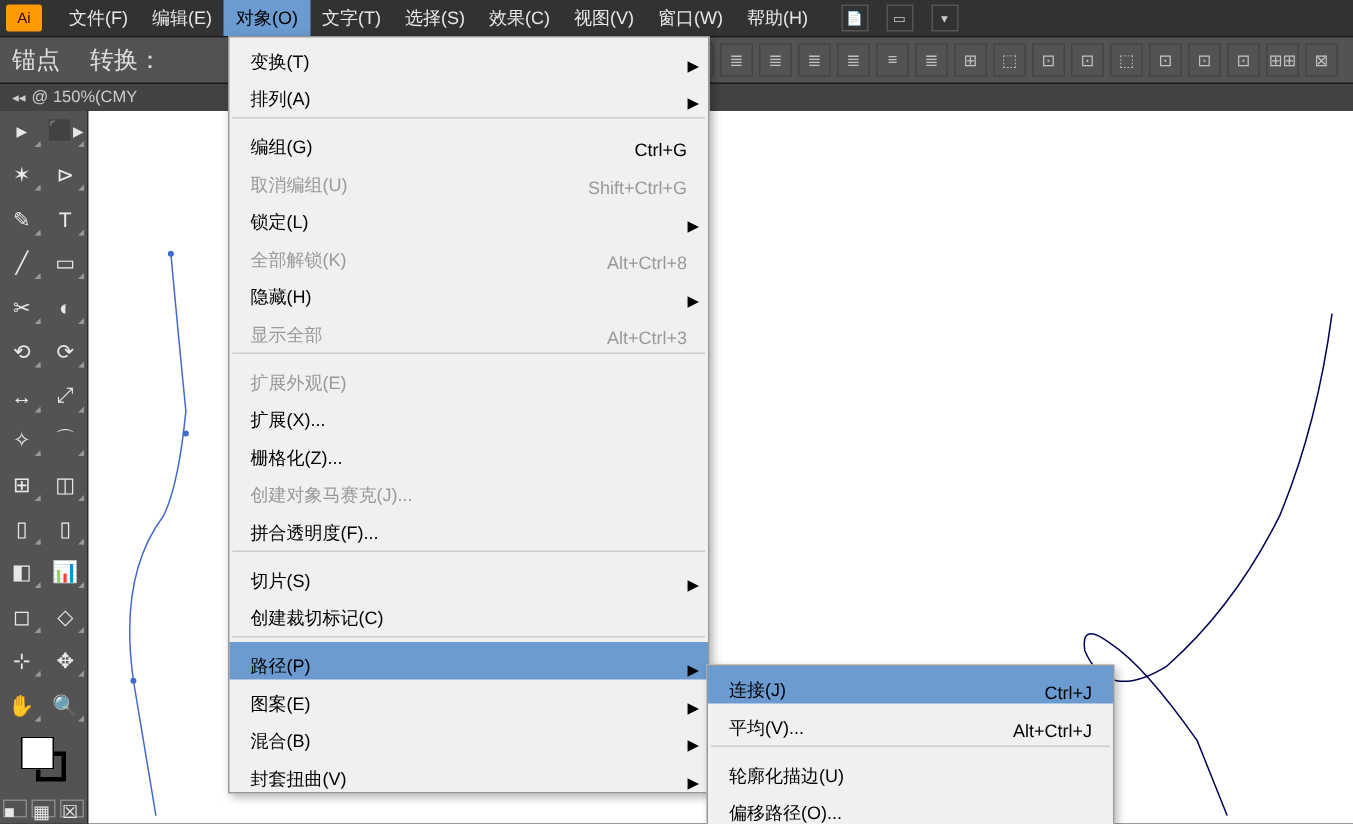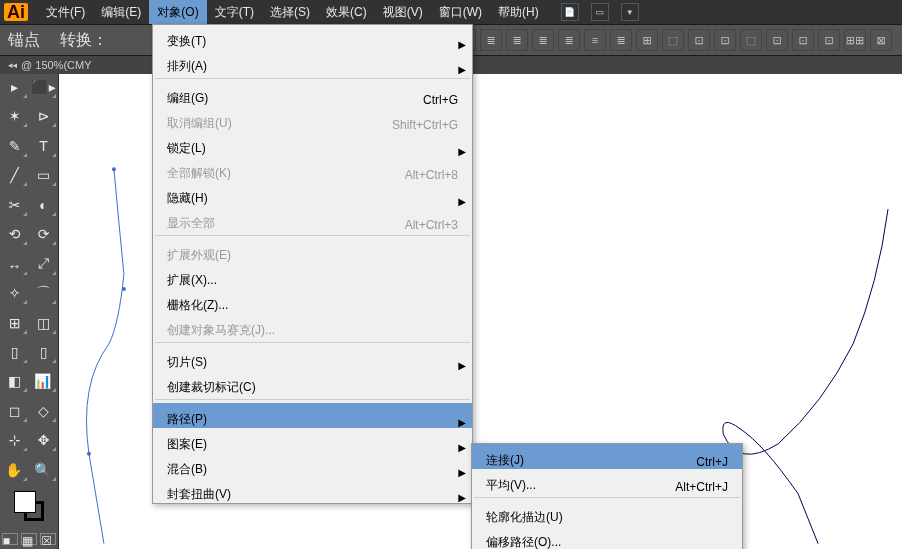--- a/index.html
+++ b/index.html
@@ -1,17 +1,17 @@
 <!DOCTYPE html>
 <html><head>
 <meta charset="utf-8">
 <style>
 html,body{margin:0;padding:0;width:902px;height:549px;overflow:hidden;font-family:"Microsoft YaHei","Segoe UI",sans-serif;font-size:12px;background:#323232;color:#e8e8e8}
 .menubar{height:24px;background:#323232;display:flex;align-items:center;padding:0 4px;border-bottom:1px solid #1a1a1a}
-.logo{width:24px;height:18px;background:#ff9a00;color:#330000;display:flex;align-items:center;justify-content:center;font-weight:bold;font-size:18px;border-radius:2px;margin-right:10px}
+.logo{width:24px;height:18px;background:#ff9a00;color:#330000;display:flex;align-items:center;justify-content:center;font-weight:normal;font-size:10px;border-radius:2px;margin-right:10px}
 .menu-item{padding:0 8px;height:24px;display:flex;align-items:center;cursor:pointer}
 .menu-item.open{background:#6b9bd1;color:#000}
 .menu-icons{margin-left:14px;display:flex;align-items:center;gap:12px}
 .mi-icon{width:16px;height:16px;display:flex;align-items:center;justify-content:center;border:1px solid #555;font-size:9px;color:#ccc}
 .controlbar{height:30px;background:#535353;display:flex;align-items:center;border-bottom:1px solid #1a1a1a;padding-left:8px}
 .ctrl-label{font-size:16px;color:#e0e0e0;margin-right:20px}
 .ctrl-icons{margin-left:auto;display:flex;gap:4px;padding-right:10px}
 .ctrl-icon{width:20px;height:20px;border:1px solid #444;display:flex;align-items:center;justify-content:center;font-size:11px;color:#c0c0c0;background:#535353}
 .doctab{height:18px;background:#434343;display:flex;align-items:center;padding:0 8px;font-size:11px;color:#ccc}
 .doctab .collapse{margin-right:4px;font-size:9px}
@@ -184,20 +184,23 @@
     </div>
     <div class="dd-item">
       <span>扩展(X)...</span>
     </div>
     <div class="dd-item">
       <span>栅格化(Z)...</span>
     </div>
     <div class="dd-item disabled">
       <span>创建对象马赛克(J)...</span>
     </div>
+    <div class="dd-item">
+      <span>拼合透明度(F)...</span>
+    </div>
     <div class="dd-sep"></div>
     <div class="dd-item">
       <span>切片(S)</span>
       <span class="arrow">▶</span>
     </div>
     <div class="dd-item">
       <span>创建裁切标记(C)</span>
     </div>
     <div class="dd-sep"></div>
     <div class="dd-item hl">

